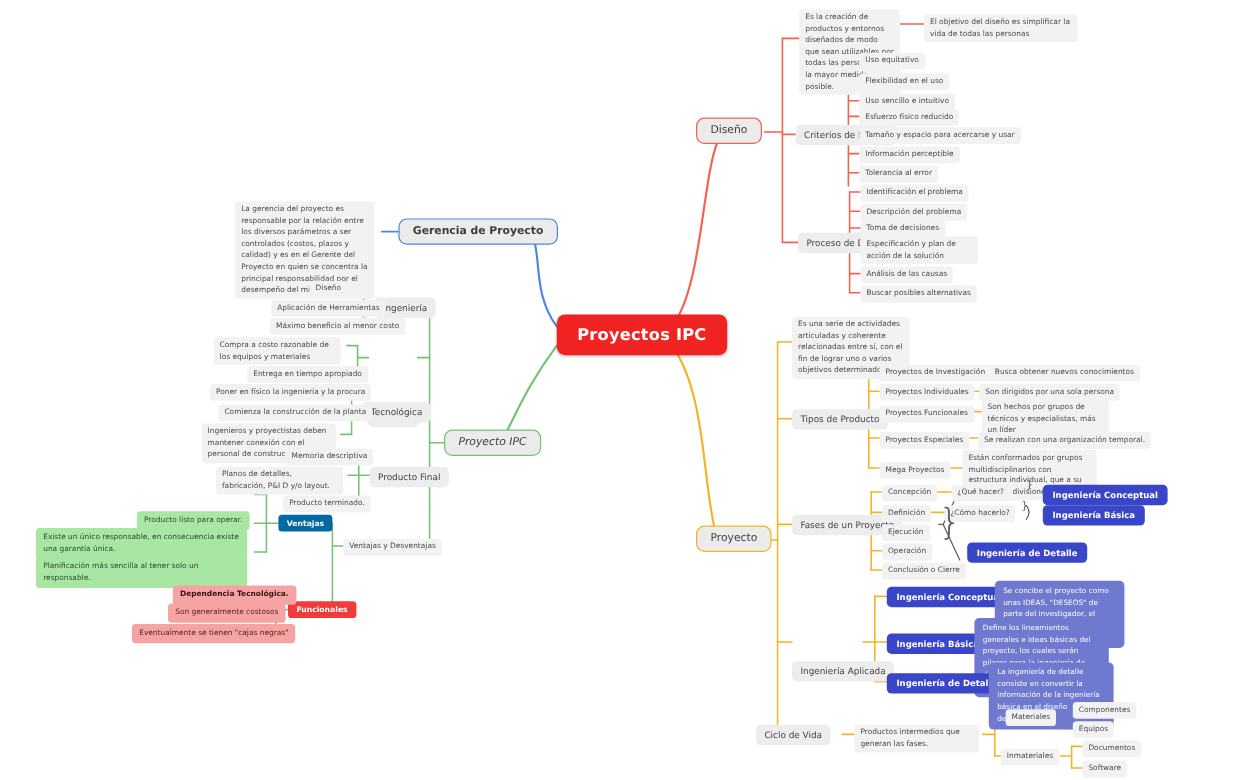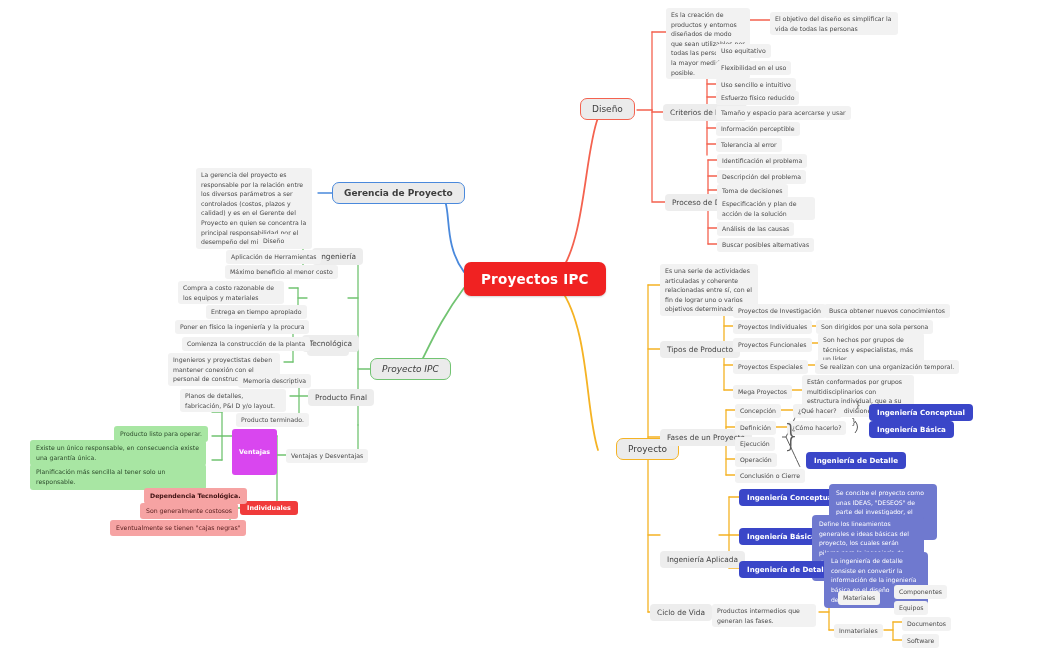--- a/index.html
+++ b/index.html
@@ -28,34 +28,34 @@
     background:#ededed;color:#444;border-radius:4px;
     padding:3px 7px;font-size:7.4px;line-height:1.5;
   }
   
   .branch{
     background:#ebebeb;border-radius:7px;
     padding:5px 11px;font-size:9px;color:#3d3d3d;
     border:1.4px solid #bbb;
   }
   .branch.red{border-color:#f4624f;}
-  .branch.orange{border-color:#f5b324;margin-left:36px;}
+  .branch.orange{border-color:#f5b324;}
   .branch.green{border-color:#72c472;font-style:italic;}
   .branch.blue{border-color:#4a89dc;font-weight:bold;}
 
   
   .root{
     background:#f02222;color:#fff;border-radius:7px;
     padding:9px 17px;font-size:13.5px;font-weight:bold;
     letter-spacing:.2px;
     box-shadow:0 1px 2px rgba(0,0,0,.18);
   }
   
   .green-fill{background:#a8e6a3;color:#2c4a2b;border-radius:3px;padding:3px 6px;font-size:6.2px;line-height:1.6;}
-  .green-head{background:#d946ef;color:#fff;border-radius:3px;padding:19px 7px;font-size:6.4px;font-weight:bold;}
+  .green-head{background:#0369a1;color:#fff;border-radius:3px;padding:3px 7px;font-size:6.4px;font-weight:bold;}
   .red-fill{background:#f6a3a3;color:#5a2020;border-radius:3px;padding:3px 6px;font-size:6.2px;line-height:1.6;}
   .red-head{background:#f03b3b;color:#fff;border-radius:3px;padding:3px 7px;font-size:6.4px;font-weight:bold;}
   .red-fill.bold{font-weight:bold;color:#3c1010;}
   .blue-head{background:#3a46c8;color:#fff;border-radius:4px;padding:4px 8px;font-size:7.1px;font-weight:bold;}
   .blue-desc{background:#6f79cf;color:#fff;border-radius:4px;padding:4px 7px;font-size:6.1px;line-height:1.58;}
 
   .brace{position:absolute;color:#5b5b5b;font-size:9px;}
 </style>
 </head>
 <body>
@@ -263,21 +263,21 @@
 <div class="node leaf" style="left:238px;top:374px;">Memoria descriptiva</div>
 <div class="node leaf" style="left:180px;top:389px;width:106px;">Planos de detalles, fabricación, P&amp;I D y/o layout.</div>
 <div class="node leaf" style="left:236px;top:413px;">Producto terminado.</div>
 
 <div class="node leaf" style="left:286px;top:449px;">Ventajas y Desventajas</div>
 <div class="node green-head" style="left:232px;top:429px;">Ventajas</div>
 <div class="node green-fill" style="left:114px;top:426px;">Producto listo para operar.</div>
 <div class="node green-fill" style="left:30px;top:440px;width:176px;">Existe un único responsable, en consecuencia existe una garantía única.</div>
 <div class="node green-fill" style="left:30px;top:464px;width:176px;">Planificación más sencilla al tener solo un responsable.</div>
 
-<div class="node red-head" style="left:240px;top:501px;">Individuales</div>
+<div class="node red-head" style="left:240px;top:501px;">Funcionales</div>
 <div class="node red-fill bold" style="left:144px;top:488px;">Dependencia Tecnológica.</div>
 <div class="node red-fill" style="left:140px;top:503px;">Son generalmente costosos</div>
 <div class="node red-fill" style="left:110px;top:520px;">Eventualmente se tienen "cajas negras"</div>
 
 <div class="node branch orange" style="left:580px;top:438px;">Proyecto</div>
 
 <div class="node leaf" style="left:660px;top:264px;width:98px;">Es una serie de actividades articuladas y coherente relacionadas entre sí, con el fin de lograr uno o varios objetivos determinados.</div>
 
 <div class="node midbox" style="left:660px;top:341px;">Tipos de Producto</div>
 <div class="node leaf" style="left:733px;top:304px;">Proyectos de Investigación</div>
@@ -304,21 +304,21 @@
 <div class="node blue-head" style="left:806px;top:452px;">Ingeniería de Detalle</div>
 
 <div class="node midbox" style="left:660px;top:551px;">Ingeniería Aplicada</div>
 <div class="node blue-head" style="left:739px;top:489px;">Ingeniería Conceptual</div>
 <div class="node blue-desc" style="left:829px;top:484px;width:108px;">Se concibe el proyecto como unas IDEAS, "DESEOS" de parte del investigador, el ingeniero o del grupo de trabajo.</div>
 <div class="node blue-head" style="left:739px;top:528px;">Ingeniería Básica</div>
 <div class="node blue-desc" style="left:812px;top:515px;width:112px;">Define los lineamientos generales e ideas básicas del proyecto, los cuales serán pilares para la ingeniería de detalle y la ejecución de los planos constructivos.</div>
 <div class="node blue-head" style="left:739px;top:561px;">Ingeniería de Detalle</div>
 <div class="node blue-desc" style="left:824px;top:552px;width:104px;">La ingeniería de detalle consiste en convertir la información de la ingeniería básica en el diseño detallado.</div>
 
-<div class="node midbox" style="left:650px;top:604px;">Ciclo de Vida</div>
+<div class="node midbox" style="left:630px;top:604px;">Ciclo de Vida</div>
 <div class="node leaf" style="left:712px;top:604px;width:104px;">Productos intermedios que generan las fases.</div>
 <div class="node leaf" style="left:838px;top:591px;">Materiales</div>
 <div class="node leaf" style="left:894px;top:585px;">Componentes</div>
 <div class="node leaf" style="left:894px;top:601px;">Equipos</div>
 <div class="node leaf" style="left:834px;top:624px;">Inmateriales</div>
 <div class="node leaf" style="left:902px;top:617px;">Documentos</div>
 <div class="node leaf" style="left:902px;top:634px;">Software</div>
 
 <div class="brace" style="left:855px;top:400px;">}</div>
 <div class="brace" style="left:851px;top:417px;">}</div>

